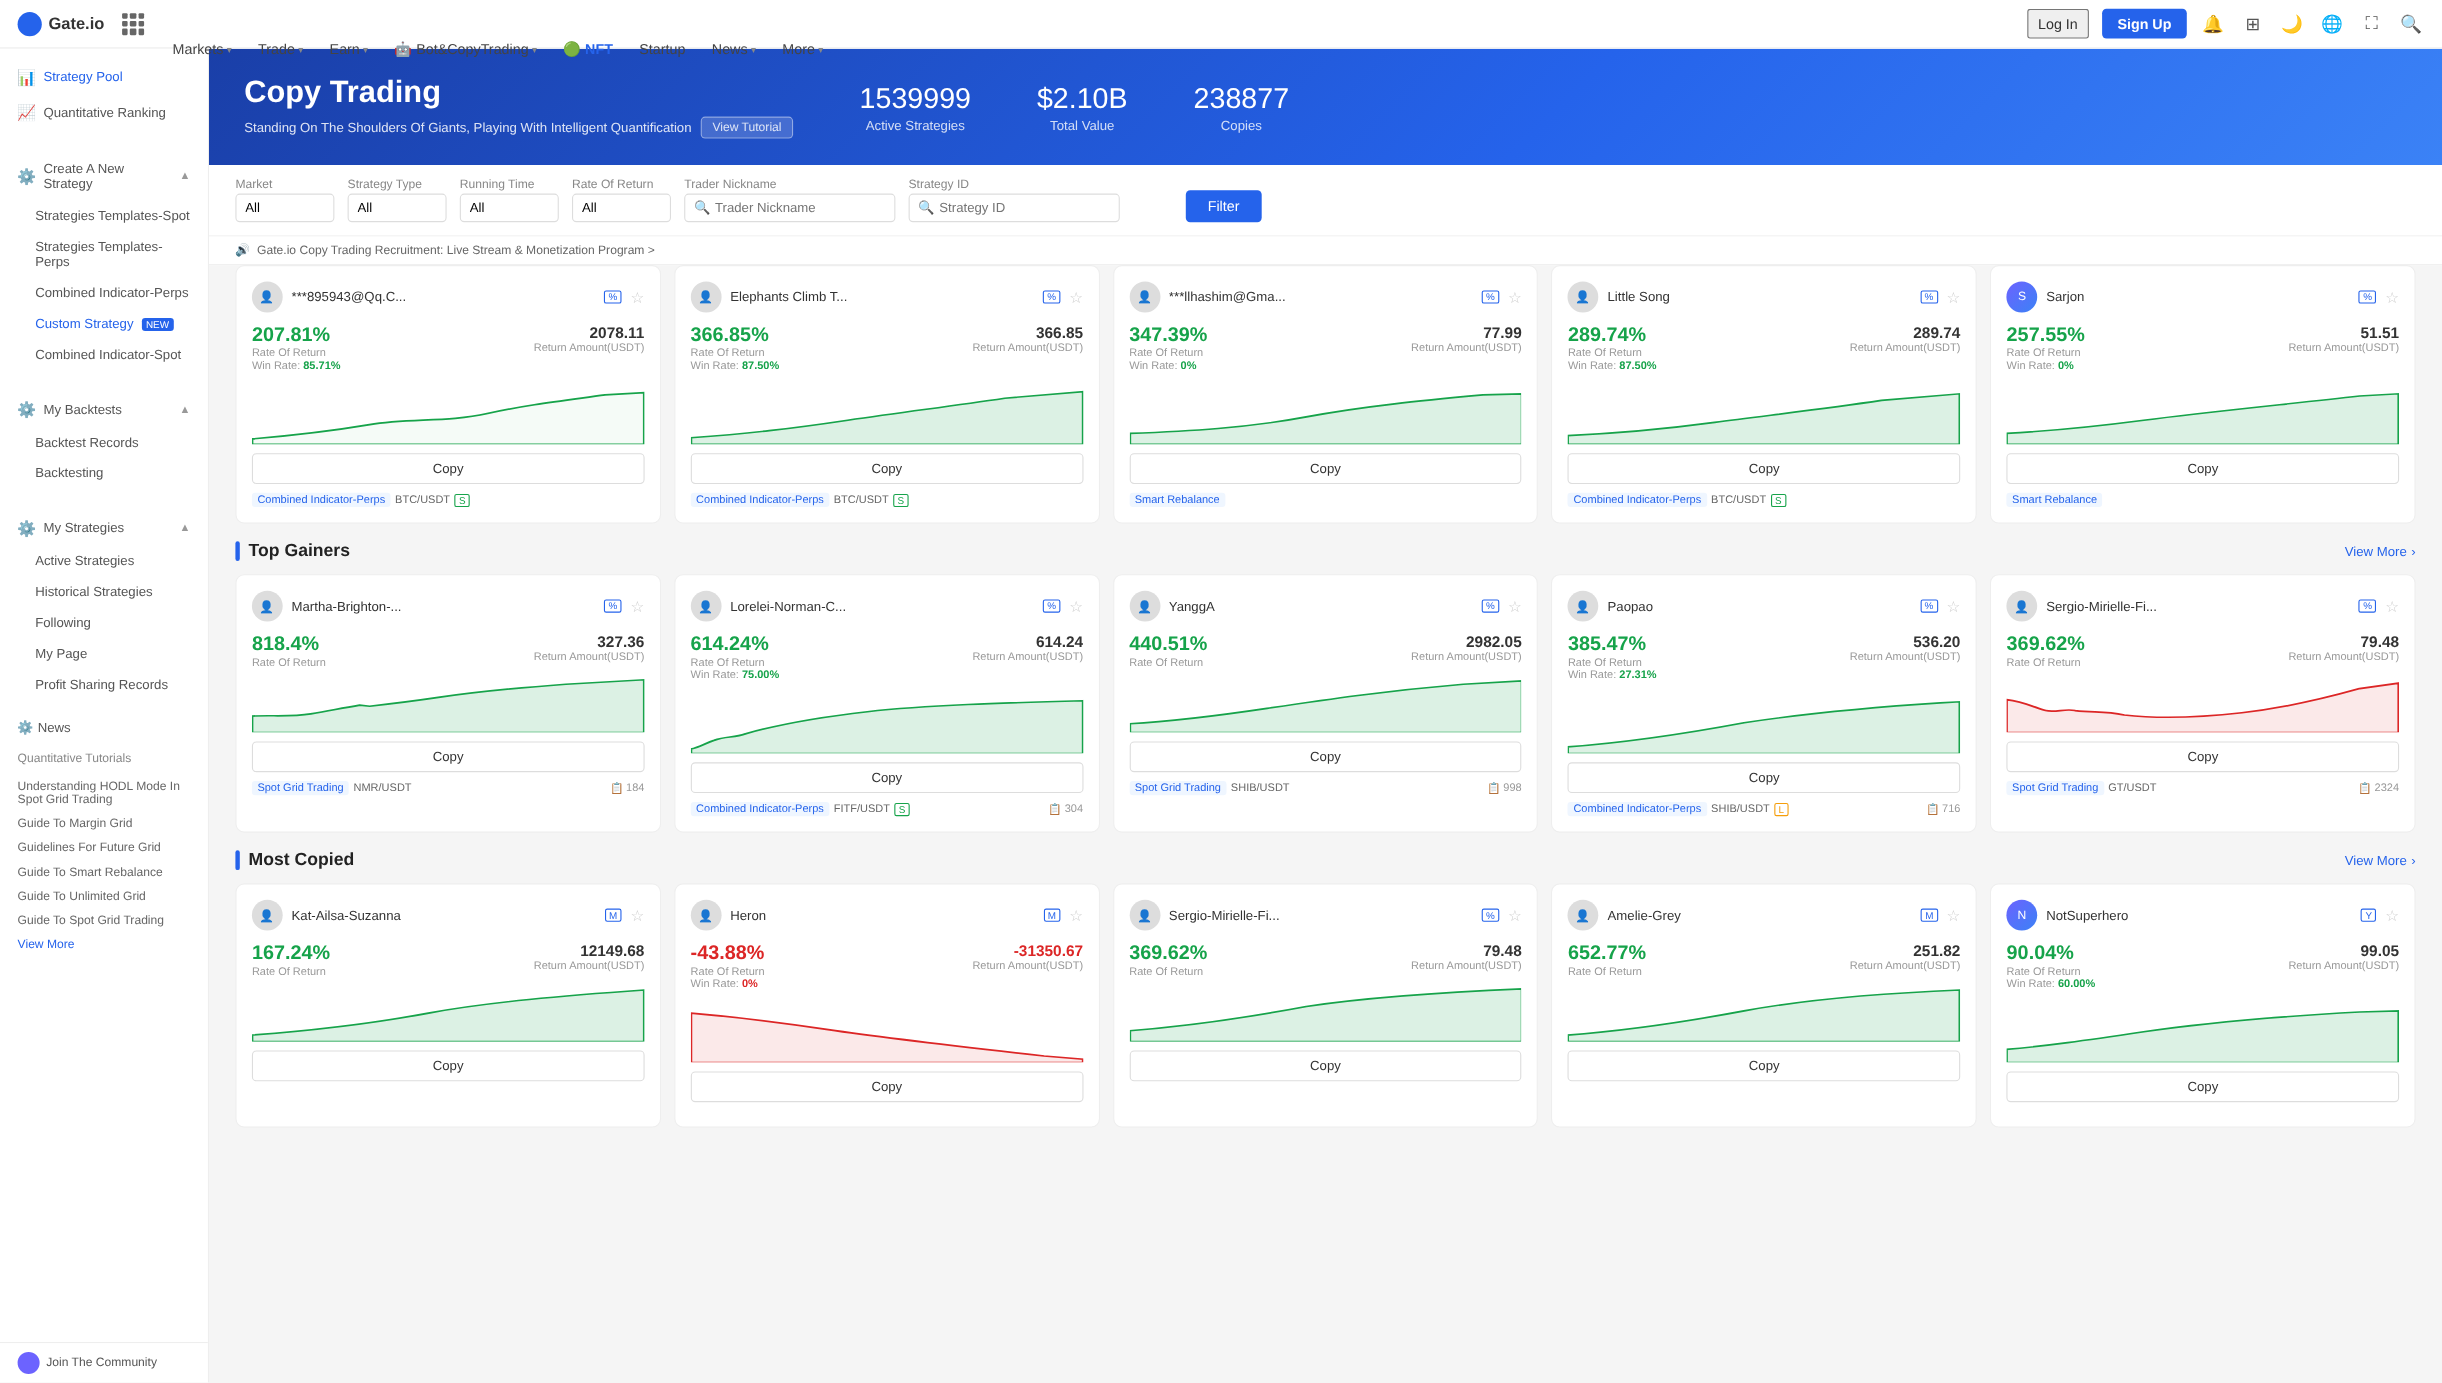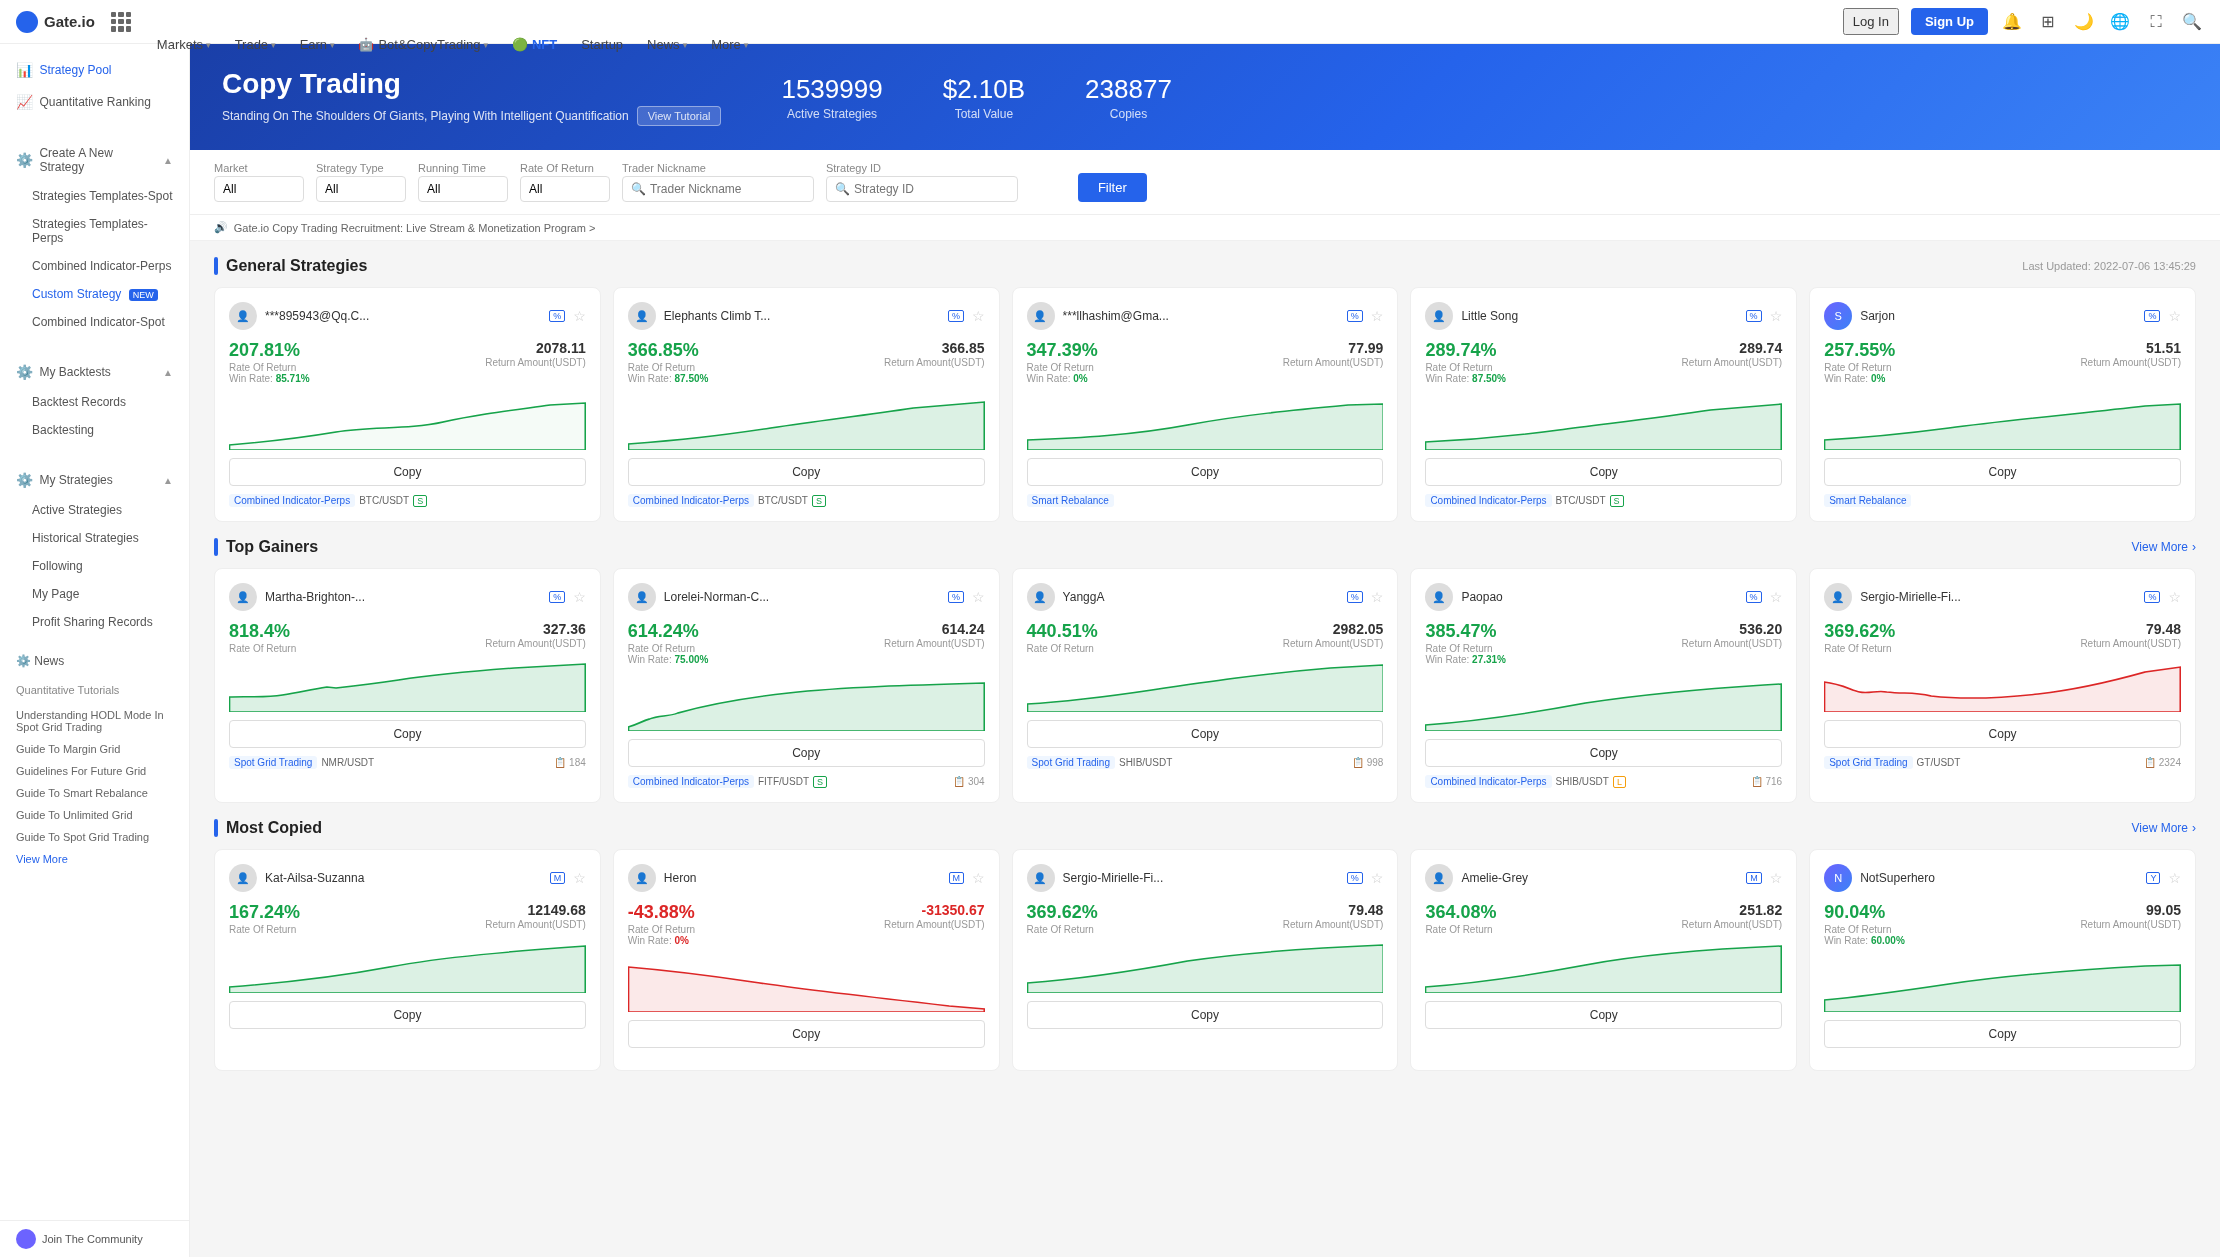--- a/index.html
+++ b/index.html
@@ -266,24 +266,20 @@
       <button class="btn-filter">Filter</button>
     </div>
 
     <div class="marquee-bar">
       <span class="marquee-icon">🔊</span>
       <span>Gate.io Copy Trading Recruitment: Live Stream &amp; Monetization Program &gt;</span>
     </div>
 
     <div class="content-area">
 
-      <div class="section-header">
-        <div class="section-title">General Strategies</div>
-        <div class="section-meta">Last Updated:  2022-07-06 13:45:29</div>
-      </div>
       <div class="cards-grid">
 
         <div class="card">
           <div class="card-header">
             <div class="avatar">👤</div>
             <span class="card-name">***895943@Qq.C...</span>
             <span class="card-badge">%</span>
             <span class="star">☆</span>
           </div>
           <div class="card-stats">
@@ -676,21 +672,21 @@
 
         <div class="card">
           <div class="card-header">
             <div class="avatar">👤</div>
             <span class="card-name">Amelie-Grey</span>
             <span class="card-badge">M</span>
             <span class="star">☆</span>
           </div>
           <div class="card-stats">
             <div>
-              <div class="stat-big">364.08%</div>
+              <div class="stat-big">652.77%</div>
               <div class="stat-label">Rate Of Return</div>
             </div>
             <div style="text-align:right">
               <div class="stat-val">251.82</div>
               <div class="stat-label">Return Amount(USDT)</div>
             </div>
           </div>
           <div class="chart-area">
             <svg class="chart-svg" viewBox="0 0 200 50" preserveAspectRatio="none">
               <path d="M0,44 C30,40 60,32 90,22 C120,12 160,6 200,3 L200,50 L0,50Z" fill="rgba(22,163,74,0.15)" stroke="#16a34a" stroke-width="1.5"></path>

